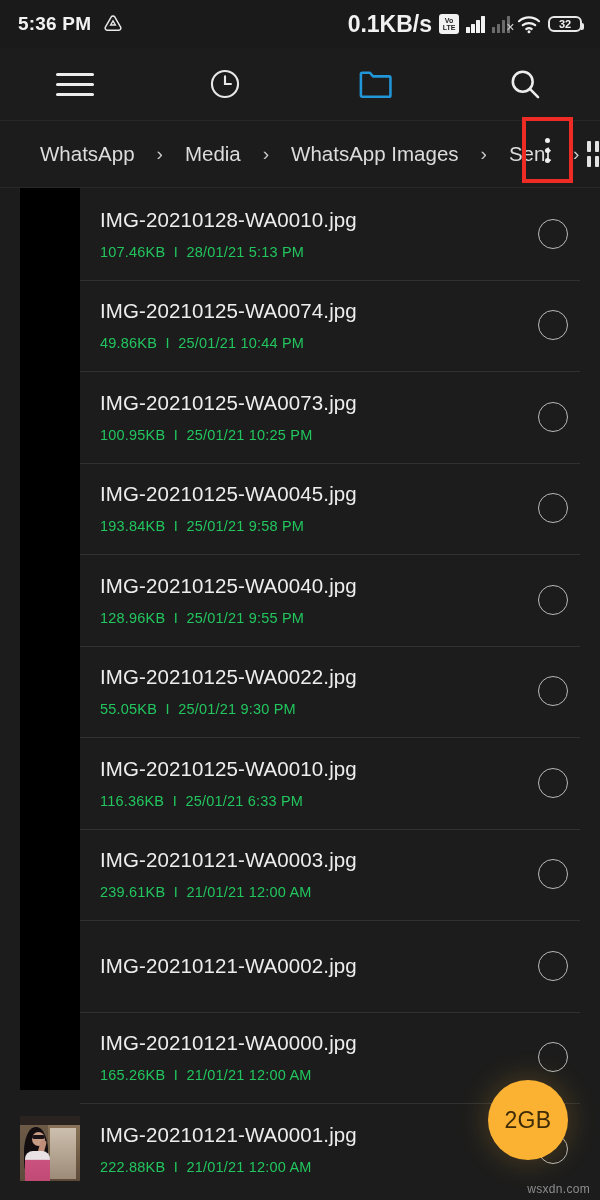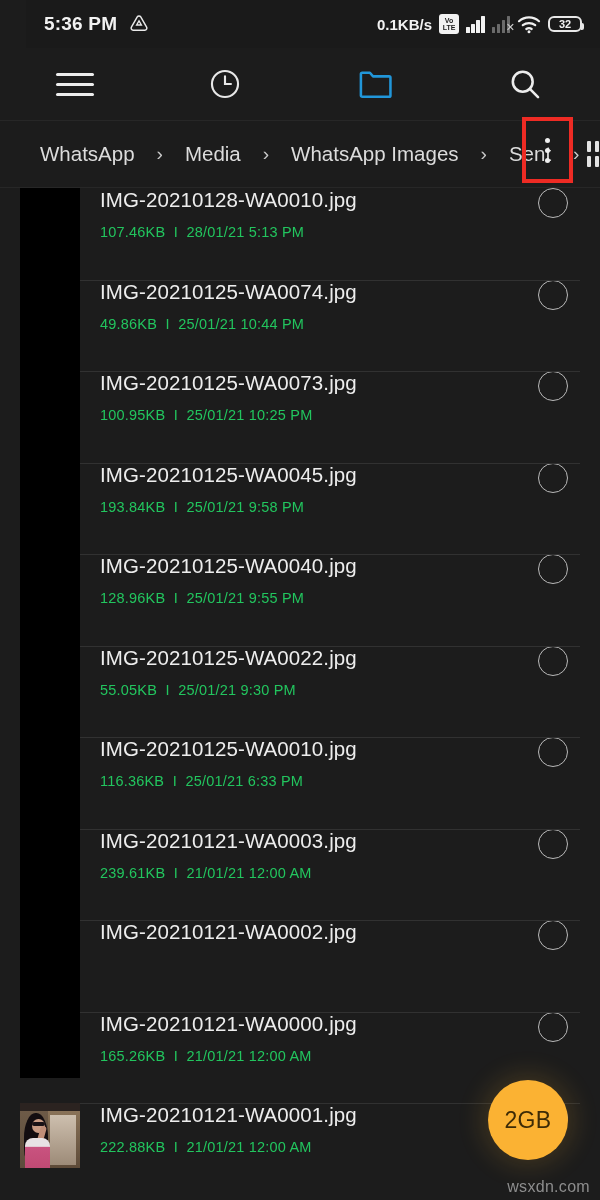--- a/index.html
+++ b/index.html
@@ -9,26 +9,25 @@
     font-family:"Liberation Sans", sans-serif;
     overflow:hidden;
   }
   .phone { position:relative; width:600px; height:1200px; background:#1c1c1c; }
 
   
   .statusbar {
     height:48px; background:#1a1a1a;
     display:flex; align-items:center; justify-content:space-between;
     padding:0 18px;
-    margin-left:26px;
   }
   .sb-left { display:flex; align-items:center; gap:11px; }
   .sb-time { color:#f2f2f2; font-size:19px; font-weight:bold; letter-spacing:.2px; }
   .sb-right { display:flex; align-items:center; gap:7px; }
-  .sb-net { color:#f2f2f2; font-size:15px; font-weight:bold;padding-left:43px; }
+  .sb-net { color:#f2f2f2; font-size:23px; font-weight:bold;padding-left:43px; }
   .volte {
     width:20px; height:20px; background:#f2f2f2; border-radius:3px;
     display:flex; flex-direction:column; align-items:center; justify-content:center;
     color:#1a1a1a; line-height:1;
   }
   .volte i { font-style:normal; font-size:7px; font-weight:bold; }
 
   .bars { display:flex; align-items:flex-end; gap:1.5px; height:17px; }
   .bars span { width:3.5px; background:#f2f2f2; border-radius:.5px; }
   .bars span:nth-child(1){height:6px;} .bars span:nth-child(2){height:9px;}
@@ -77,21 +76,21 @@
   .kebab { display:flex; flex-direction:column; gap:5px; align-items:center; }
   .kebab i { width:5px; height:5px; background:#efefef; border-radius:50%; display:block; }
 
   
   .list { position:relative; }
   .thumbstrip {
     position:absolute; left:20px; top:0; width:60px; height:890px;
     background:#000; z-index:2;
   }
   .row {
-    height:91.5px; position:relative; display:flex; align-items:flex-start;
+    height:91.5px; position:relative; display:flex; align-items:center;
   }
   .row + .row::before {
     content:""; position:absolute; left:80px; right:20px; top:0;
     height:1px; background:#313131;
   }
   .row .thumb { width:60px; height:65px; margin-left:20px; flex:none; background:#000; }
   .row .meta { margin-left:20px; flex:1; }
   .fname { color:#ededed; font-size:20.5px; letter-spacing:.1px; }
   .fsub { color:#22c55e; font-size:14.5px; margin-top:12px; letter-spacing:.2px; }
   .check {
@@ -127,21 +126,21 @@
   .fab {
     position:absolute; left:488px; top:1080px; width:80px; height:80px;
     border-radius:50%; background:#fbb233;
     display:flex; align-items:center; justify-content:center;
     box-shadow:0 0 26px 6px rgba(251,178,51,.16);
     z-index:5;
   }
   .fab span { color:#3d2b06; font-size:23px; letter-spacing:.3px; }
 
   .watermark {
-    position:absolute; right:10px; bottom:4px; color:#8d8d8d; font-size:16px;
+    position:absolute; right:10px; bottom:4px; color:#8d8d8d; font-size:12px;
     letter-spacing:.3px; z-index:6;
   }
 </style>
 </head>
 <body>
 
 <div class="phone">
 
   <div class="statusbar">
     <div class="sb-left">

